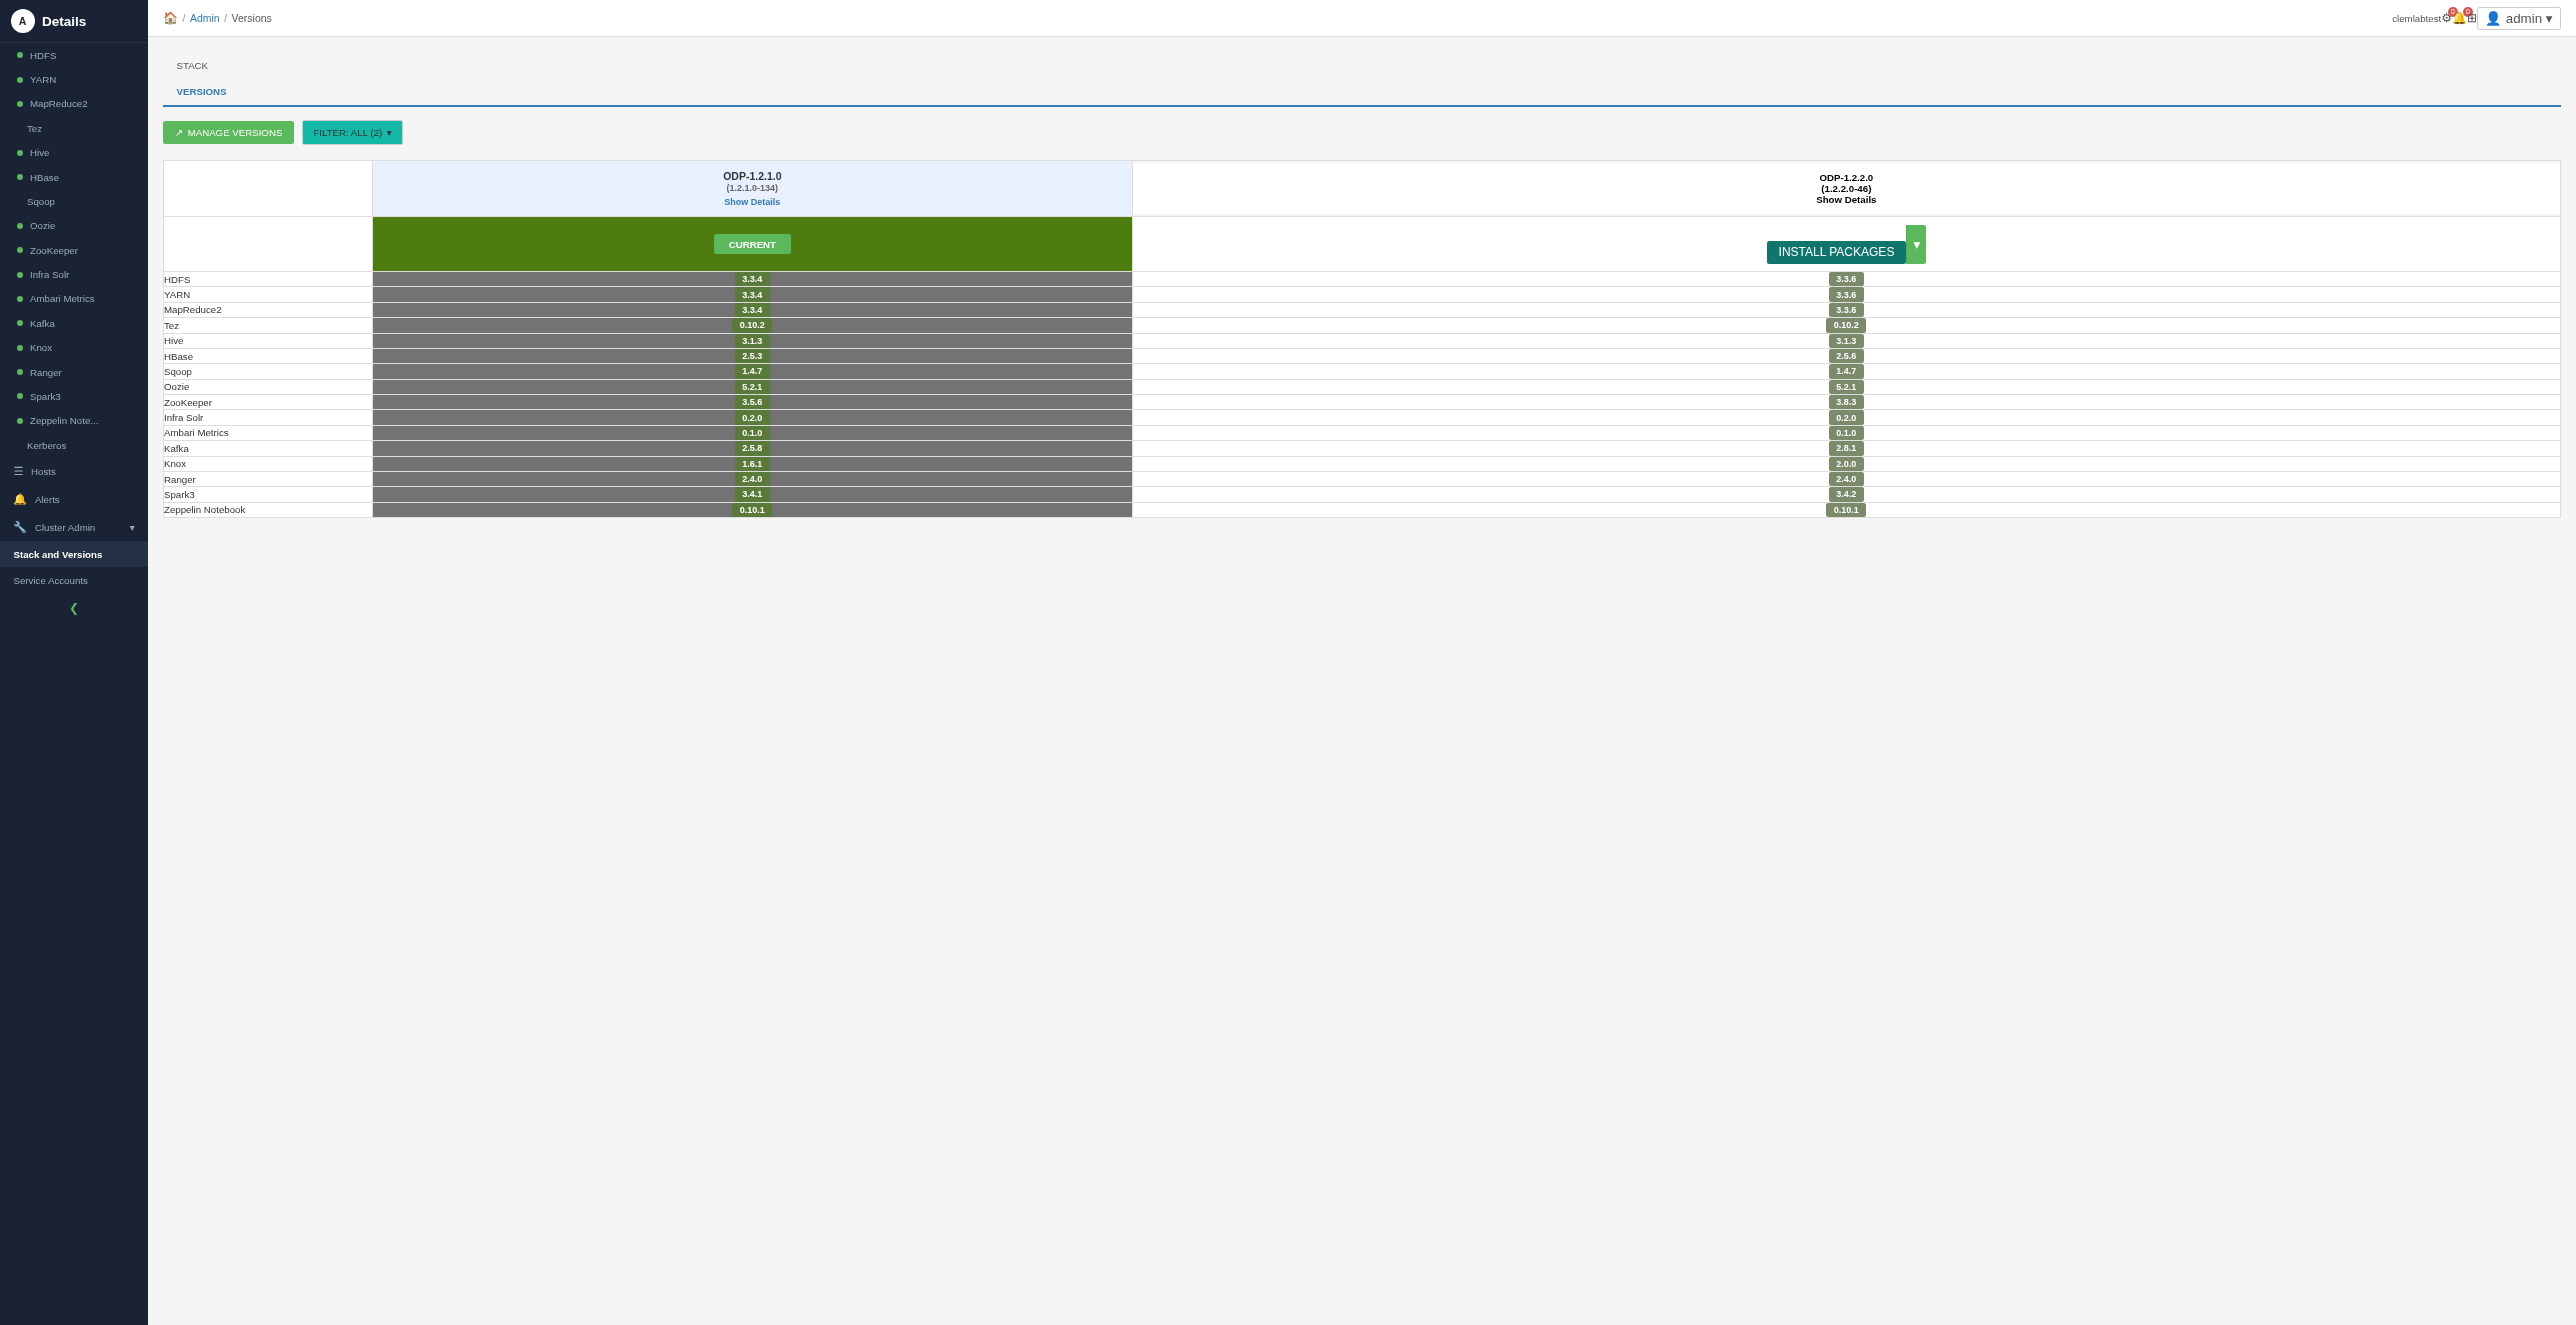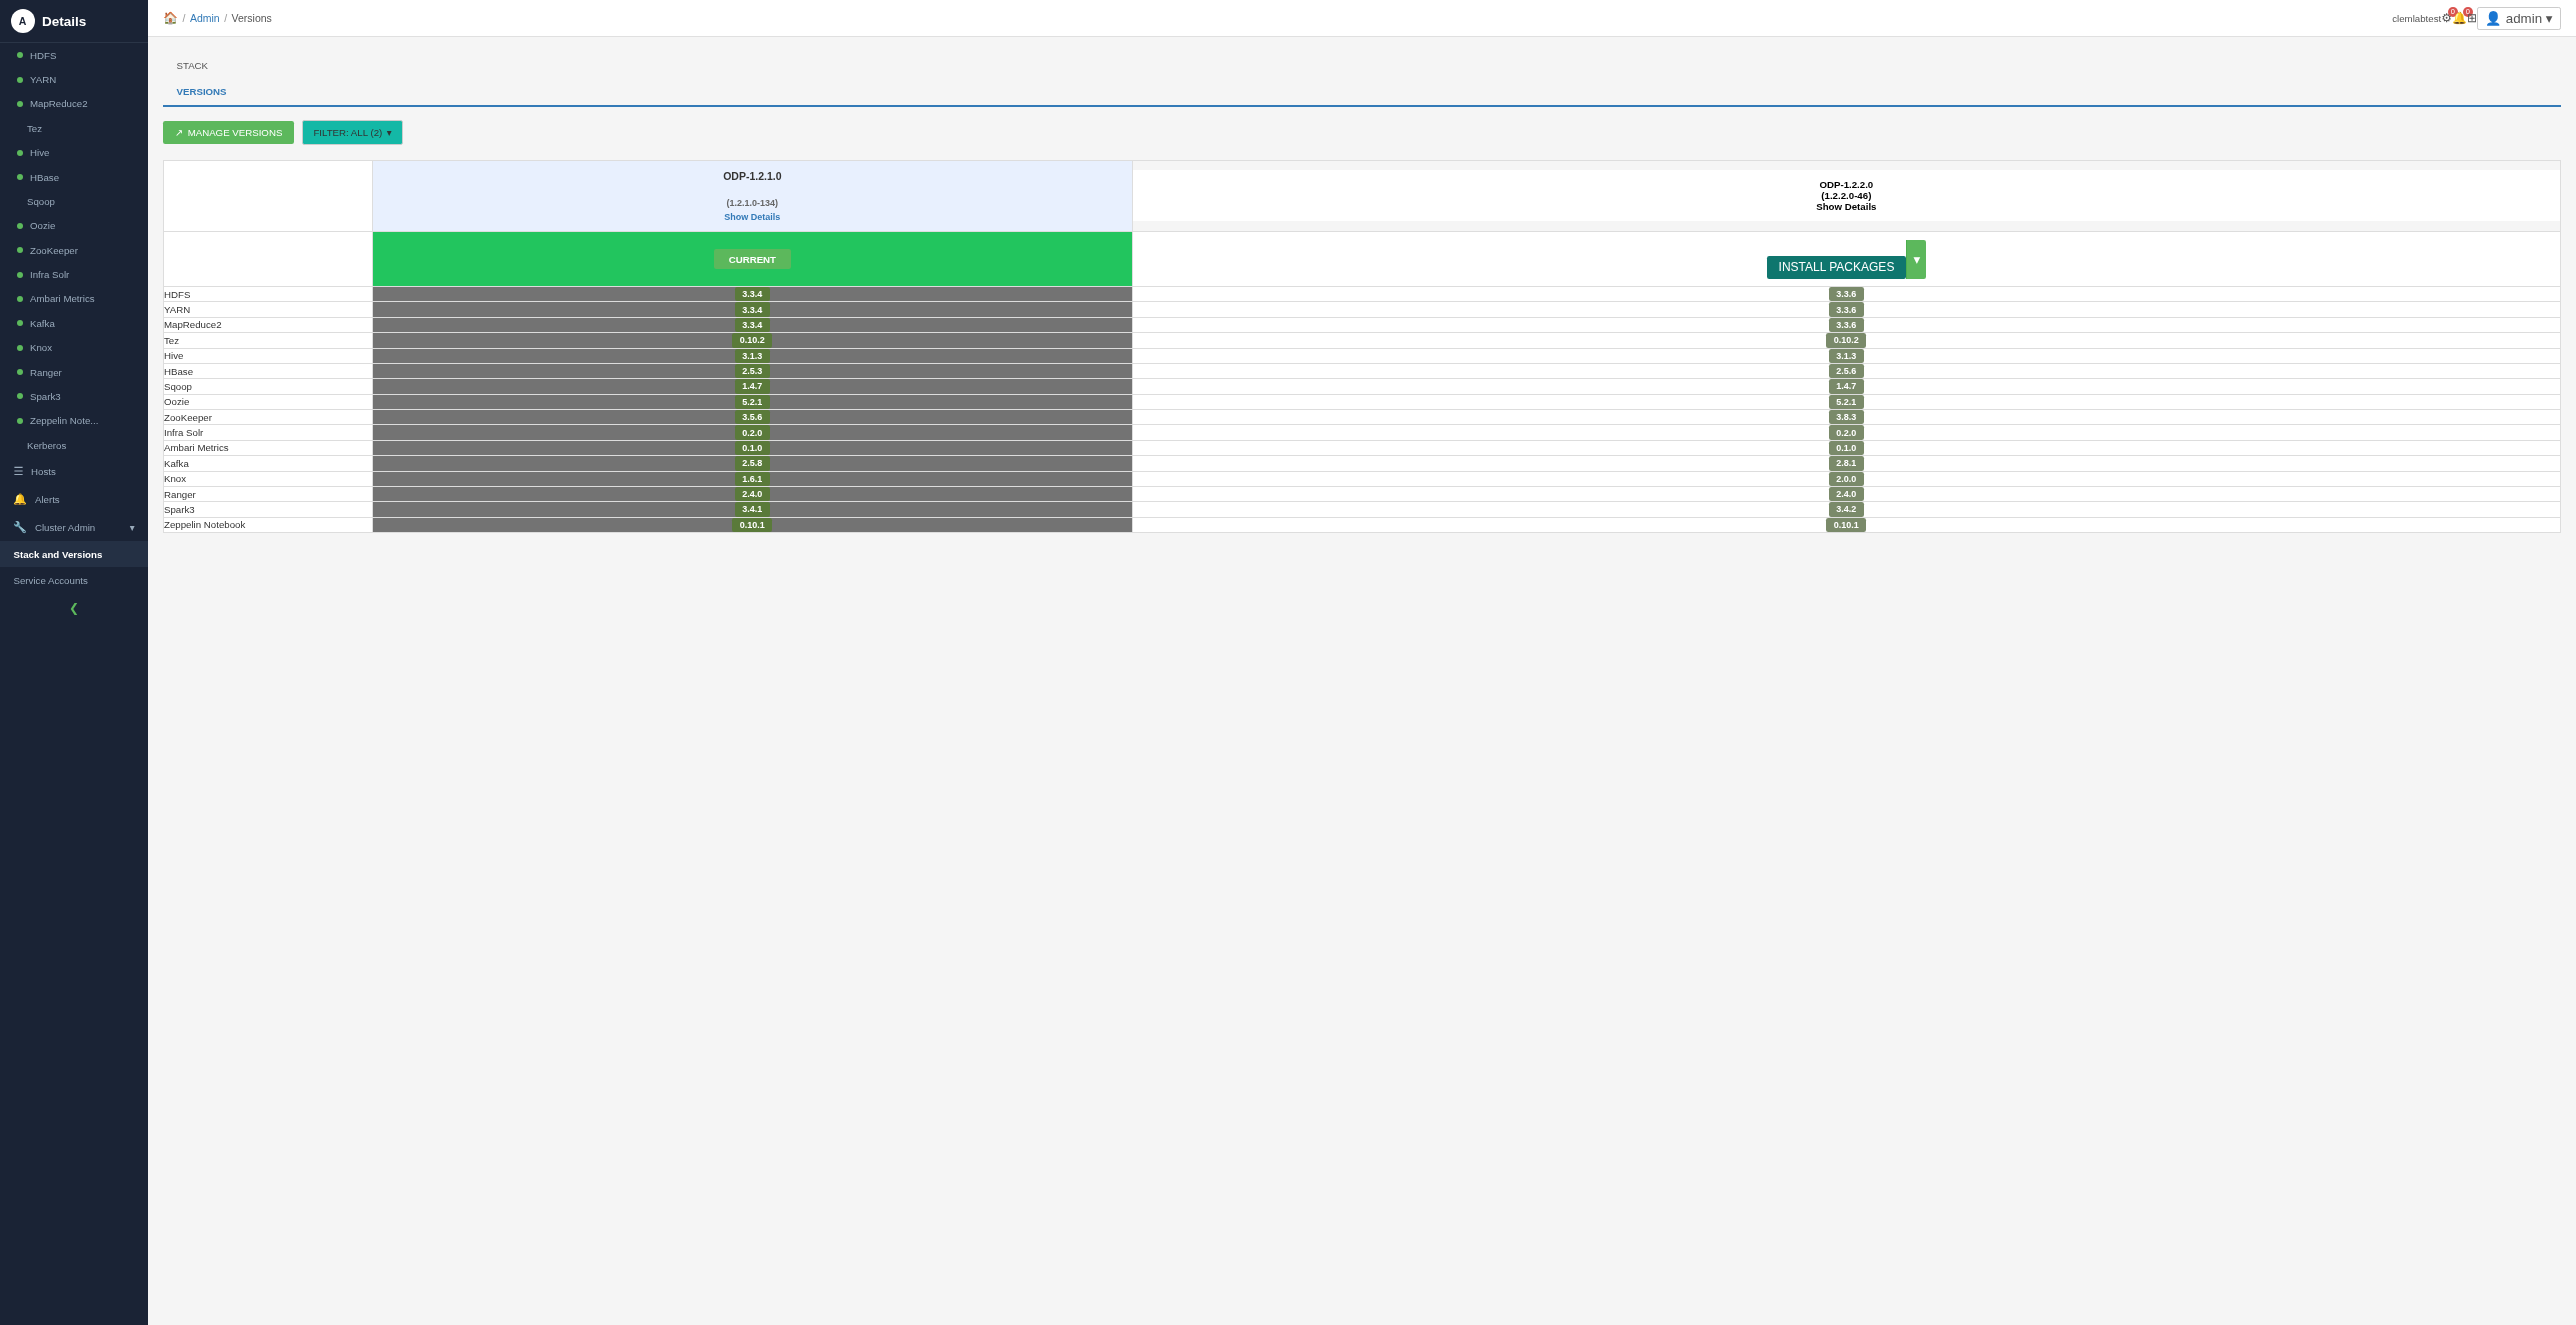--- a/index.html
+++ b/index.html
@@ -218,40 +218,40 @@
       padding: 9px 7.5px;
     }
     .version-header .version-name {
       font-weight: bold;
       font-size: 10.5px;
       color: #333;
     }
     .version-header .version-sub {
       font-size: 9px;
       color: #666;
-      margin-top: 16px;
+      margin-top: 1px;
     }
     .version-header .show-details {
       color: #337ab7;
       cursor: pointer;
       font-size: 9px;
       margin-top: 4.5px;
       display: block;
       text-decoration: none;
     }
     .version-header-2 {
       background: #fff;
       text-align: center;
       padding: 9px 7.5px;
     }
 
     .version-action-row td {
       text-align: center;
       padding: 7.5px;
-      background: #22c55e;
+      background: #4d7c0f;
     }
     .version-action-row td.white-bg {
       background: #fff;
     }
     .btn-current {
       background: #5cb85c;
       color: #fff;
       border: none;
       padding: 4.5px 15px;
       border-radius: 2.2px;

